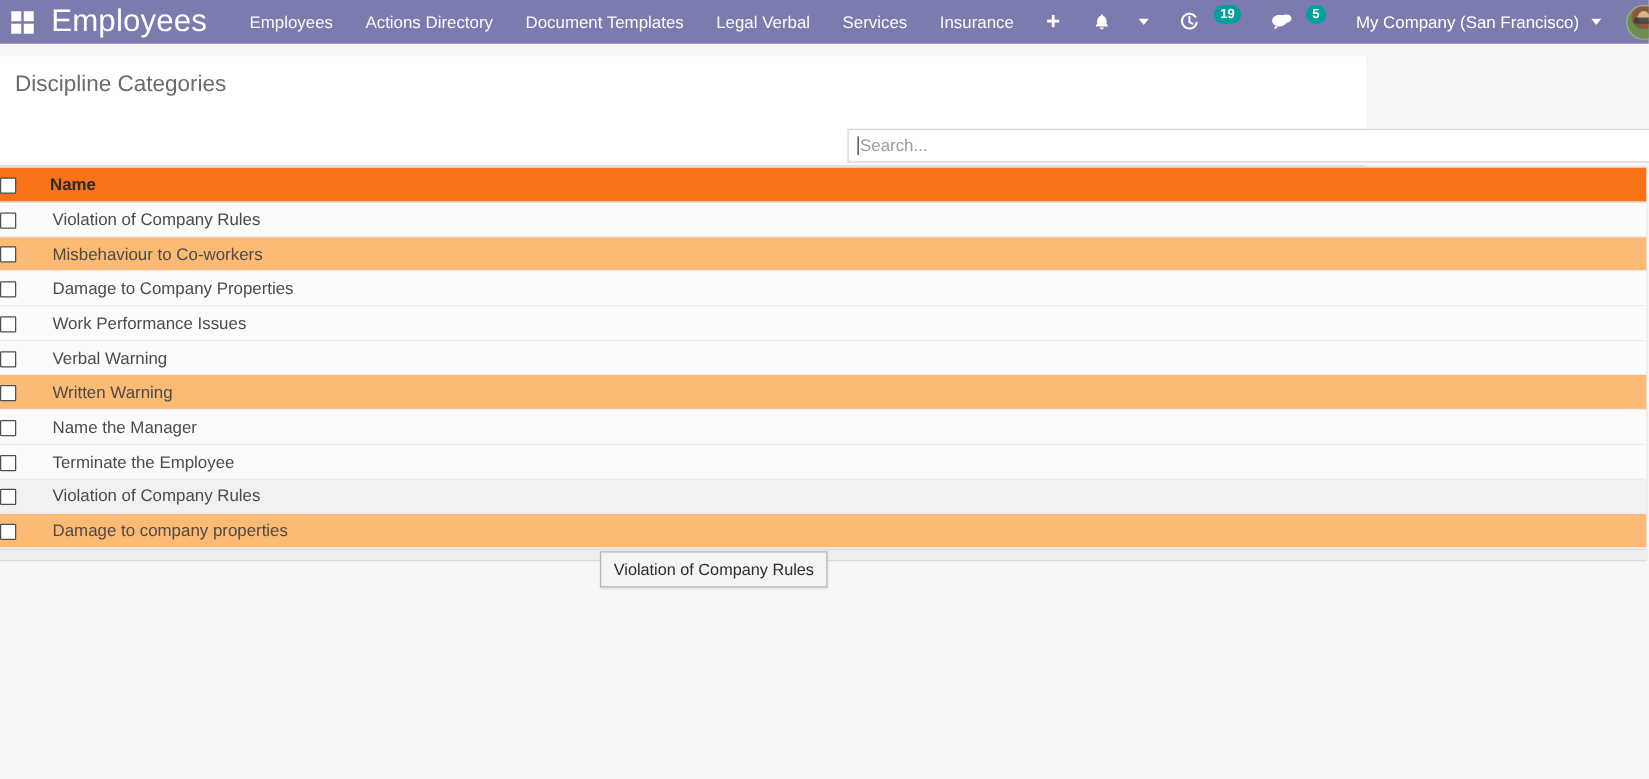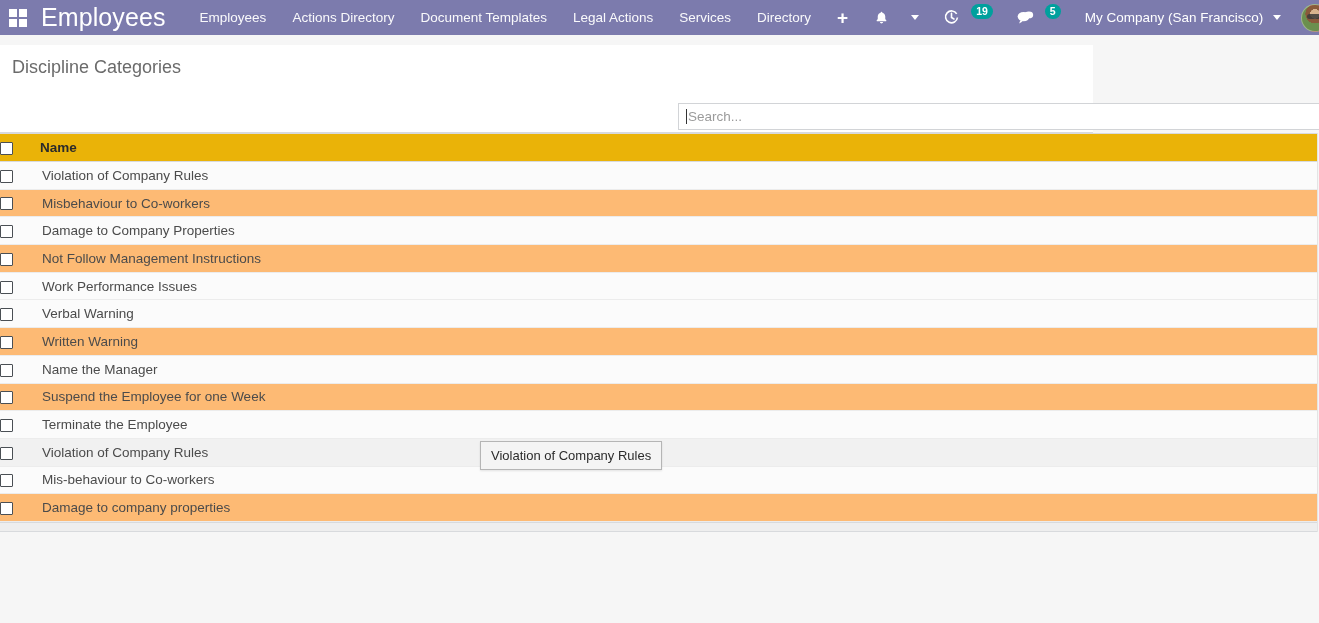--- a/index.html
+++ b/index.html
@@ -179,21 +179,21 @@
   }
   table.list { width: 100%; border-collapse: collapse; table-layout: fixed; }
   table.list th, table.list td {
     text-align: left;
     font-size: 13.5px;
     padding: 0;
     height: 27.7px;
     vertical-align: middle;
   }
   table.list thead th {
-    background: #eab308;
+    background: #f97316;
     color: #2b2b2b;
     font-weight: bold;
     border-bottom: 1px solid #d8dadd;
     border-top: 1px solid #d8dadd;
     height: 28px;
   }
   col.c-check { width: 40px; }
   .cell-check { text-align: center; }
   .chk {
     width: 13px; height: 13px;
@@ -239,23 +239,23 @@
     <i></i>
       <i></i>
       <i></i>
       <i></i>
   </div>
   <div class="brand">Employees</div>
 
   <div class="nav-link">Employees</div>
   <div class="nav-link">Actions Directory</div>
   <div class="nav-link">Document Templates</div>
-  <div class="nav-link">Legal Actions</div>
+  <div class="nav-link">Legal Verbal</div>
   <div class="nav-link">Services</div>
-  <div class="nav-link">Directory</div>
+  <div class="nav-link">Insurance</div>
 
   <div class="nav-plus">+</div>
 
   <div class="nav-icon-btn">
     <span>
       <svg width="15" height="16" viewBox="0 0 16 16" fill="#ffffff" aria-hidden="true">
         <path d="M8 1.2c-.5 0-.9.4-.9.9v.4C5.3 2.9 4 4.5 4 6.4v2.7l-1.2 1.6c-.2.3 0 .7.4.7h9.6c.4 0 .6-.4.4-.7L12 9.1V6.4c0-1.9-1.3-3.5-3.1-3.9v-.4c0-.5-.4-.9-.9-.9z"></path>
         <path d="M6.3 12.3c.1.9.8 1.5 1.7 1.5s1.6-.6 1.7-1.5H6.3z"></path>
       </svg>
     </span>
@@ -378,55 +378,43 @@
           <td class="name">Violation of Company Rules</td>
         </tr>
         <tr>
           <td class="cell-check"><span class="chk"></span></td>
           <td class="name">Misbehaviour to Co-workers</td>
         </tr>
         <tr class="odd">
           <td class="cell-check"><span class="chk"></span></td>
           <td class="name">Damage to Company Properties</td>
         </tr>
+        <tr class="odd">
+          <td class="cell-check"><span class="chk"></span></td>
+          <td class="name">Work Performance Issues</td>
+        </tr>
+        <tr class="odd">
+          <td class="cell-check"><span class="chk"></span></td>
+          <td class="name">Verbal Warning</td>
+        </tr>
         <tr>
           <td class="cell-check"><span class="chk"></span></td>
-          <td class="name">Not Follow Management Instructions</td>
-        </tr>
-        <tr class="odd">
-          <td class="cell-check"><span class="chk"></span></td>
-          <td class="name">Work Performance Issues</td>
-        </tr>
-        <tr class="odd">
-          <td class="cell-check"><span class="chk"></span></td>
-          <td class="name">Verbal Warning</td>
-        </tr>
-        <tr>
-          <td class="cell-check"><span class="chk"></span></td>
           <td class="name">Written Warning</td>
         </tr>
         <tr class="odd">
           <td class="cell-check"><span class="chk"></span></td>
           <td class="name">Name the Manager</td>
         </tr>
-        <tr>
-          <td class="cell-check"><span class="chk"></span></td>
-          <td class="name">Suspend the Employee for one Week</td>
-        </tr>
         <tr class="odd">
           <td class="cell-check"><span class="chk"></span></td>
           <td class="name">Terminate the Employee</td>
         </tr>
         <tr class="hovered">
           <td class="cell-check"><span class="chk"></span></td>
           <td class="name">Violation of Company Rules</td>
-        </tr>
-        <tr class="odd">
-          <td class="cell-check"><span class="chk"></span></td>
-          <td class="name">Mis-behaviour to Co-workers</td>
         </tr>
         <tr>
           <td class="cell-check"><span class="chk"></span></td>
           <td class="name">Damage to company properties</td>
         </tr>
       </tbody>
   </table>
   <div class="list-footer"></div>
 </div>
 

